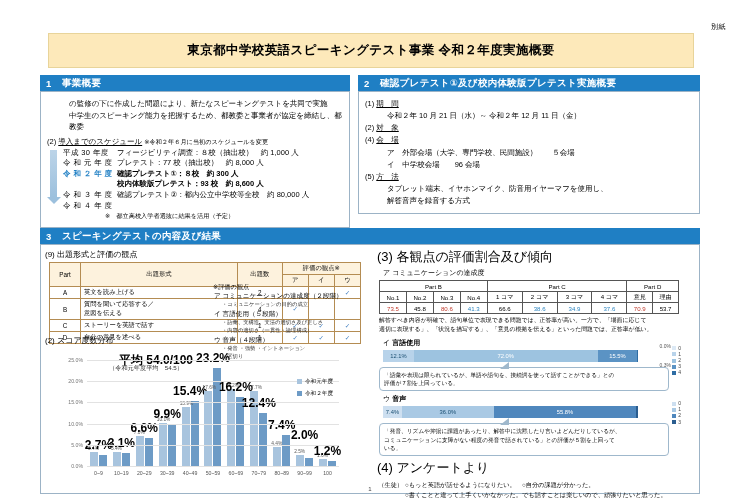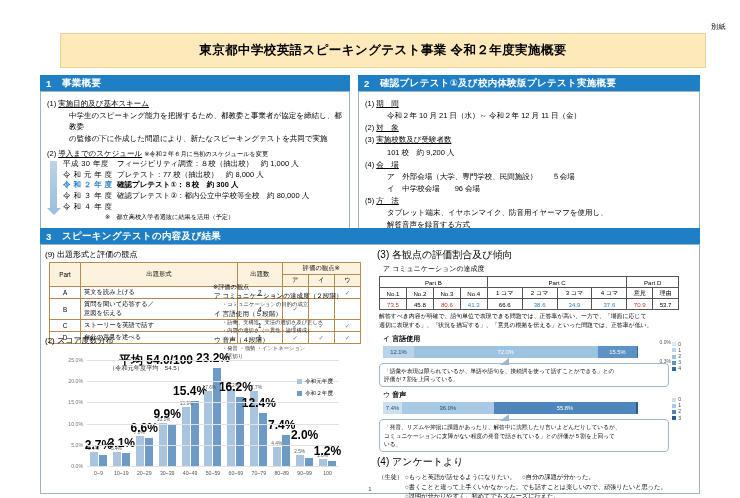--- a/index.html
+++ b/index.html
@@ -4,21 +4,21 @@
 <style>
   html,body{margin:0;padding:0;}
   body{
     width:740px;height:498px;background:#ffffff;overflow:hidden;
     font-family:"Liberation Sans","DejaVu Sans",sans-serif;
     color:#000;
   }
   .page{position:relative;width:740px;height:498px;}
   .besshi{position:absolute;right:14px;top:22px;font-size:7px;letter-spacing:.5px;}
   .title-bar{
-    position:absolute;left:60px;top:33px;width:644px;height:33px;
+    position:absolute;left:48px;top:33px;width:644px;height:33px;
     background:#fde9ba;border:1px solid #e8d49a;
     display:flex;align-items:center;justify-content:center;
   }
   .title-bar .t{font-size:12.5px;font-weight:bold;letter-spacing:.4px;}
 
   .sec-head{
     background:#1f7fc4;color:#fff;height:16px;display:flex;align-items:center;
     font-size:9.5px;font-weight:bold;padding-left:6px;box-sizing:border-box;
   }
   .sec-head .num{width:16px;display:inline-block;}
@@ -87,21 +87,21 @@
   .vl{position:absolute;font-size:4.8px;color:#5b5b5b;white-space:nowrap;}
   .vl.a{left:1px;}
   .xlab{position:absolute;left:0;top:110px;width:252px;display:flex;}
   .xlab div{flex:1;text-align:center;font-size:5.2px;color:#555;}
   .big{position:absolute;font-size:12px;font-weight:bold;color:#000;white-space:nowrap;}
   .axis{position:absolute;left:0;top:106px;width:252px;height:1px;background:#cfcfcf;}
   .legend{position:absolute;left:250px;top:26px;font-size:5.6px;line-height:2.1;}
   .legend .sw{display:inline-block;width:5px;height:5px;margin-right:3px;vertical-align:middle;}
 
   
-  .r-h{font-size:10px;margin:0 0 2px 0;}
+  .r-h{font-size:13px;margin:0 0 2px 0;}
   .r-h2{font-size:7px;margin:1px 0 2px 6px;}
   table.t2{border-collapse:collapse;font-size:6.1px;width:300px;margin-left:2px;}
   table.t2 th,table.t2 td{border:1px solid #555;padding:0.5px 1px;text-align:center;height:9px;}
   table.t2 th{font-weight:normal;}
   .red{color:#c0392b;}
   .blu{color:#2e86c1;}
   .note{font-size:5.9px;line-height:1.5;margin:2px 0 0 2px;}
 
   .sbar{position:relative;height:12px;display:flex;margin:2px 0 0 6px;width:255px;font-size:5.8px;}
   .sg{display:flex;align-items:center;justify-content:center;color:#fff;}
@@ -136,26 +136,22 @@
   <div class="title-bar">
     <div class="t">東京都中学校英語スピーキングテスト事業 令和２年度実施概要</div>
   </div>
 
   <div id="sec1">
     <div class="sec-head">
       <span class="num">1</span>
       <span class="lbl">事業概要</span>
     </div>
     <div class="box body">
-      <div>
-        <span>(1)</span>
-        <span class="u">実施目的及び基本スキーム</span>
-      </div>
+      <div class="ind2">の監修の下に作成した問題により、新たなスピーキングテストを共同で実施</div>
       <div class="ind2">中学生のスピーキング能力を把握するため、都教委と事業者が協定を締結し、都教委</div>
-      <div class="ind2">の監修の下に作成した問題により、新たなスピーキングテストを共同で実施</div>
       <div style="margin-top:3px">
         <span>(2)</span>
         <span class="u">導入までのスケジュール</span>
         <span class="tiny">※令和２年６月に当初のスケジュールを変更</span>
       </div>
       <div class="sched ind1">
         <div class="arrow"></div>
         <div class="srow">
           <span class="syr">平成 30 年度</span>
           <span>フィージビリティ調査：８校（抽出校）　約 1,000 人</span>
@@ -163,20 +159,21 @@
         <div class="srow">
           <span class="syr">令 和 元 年 度</span>
           <span>プレテスト：77 校（抽出校）　約 8,000 人</span>
         </div>
         <div class="srow">
           <span class="syr hl">令 和 ２ 年 度</span>
           <span class="bold">確認プレテスト①：８校　約 300 人</span>
         </div>
         <div class="srow">
           <span class="syr"></span>
+          <span class="bold">校内体験版プレテスト：93 校　約 8,600 人</span>
         </div>
         <div class="srow">
           <span class="syr">令 和 ３ 年 度</span>
           <span>確認プレテスト②：都内公立中学校等全校　約 80,000 人</span>
         </div>
         <div class="srow">
           <span class="syr">令 和 ４ 年 度</span>
         </div>
         <div class="tiny" style="padding-left:42px">※　都立高校入学者選抜に結果を活用（予定）</div>
       </div>
@@ -190,25 +187,20 @@
     </div>
     <div class="box body">
       <div>
         <span>(1)</span>
         <span class="u">期　間</span>
         <div class="ind2">令和２年 10 月 21 日（水）～ 令和２年 12 月 11 日（金）</div>
       </div>
       <div>
         <span>(2)</span>
         <span class="u">対　象</span>
-      </div>
-      <div>
-        <span>(3)</span>
-        <span class="u">実施校数及び受験者数</span>
-        <div class="ind2">101 校　約 9,200 人</div>
       </div>
       <div>
         <span>(4)</span>
         <span class="u">会　場</span>
         <div class="ind2">ア　外部会場（大学、専門学校、民間施設）　　５会場</div>
         <div class="ind2">イ　中学校会場　　96 会場</div>
       </div>
       <div>
         <span>(5)</span>
         <span class="u">方　法</span>

